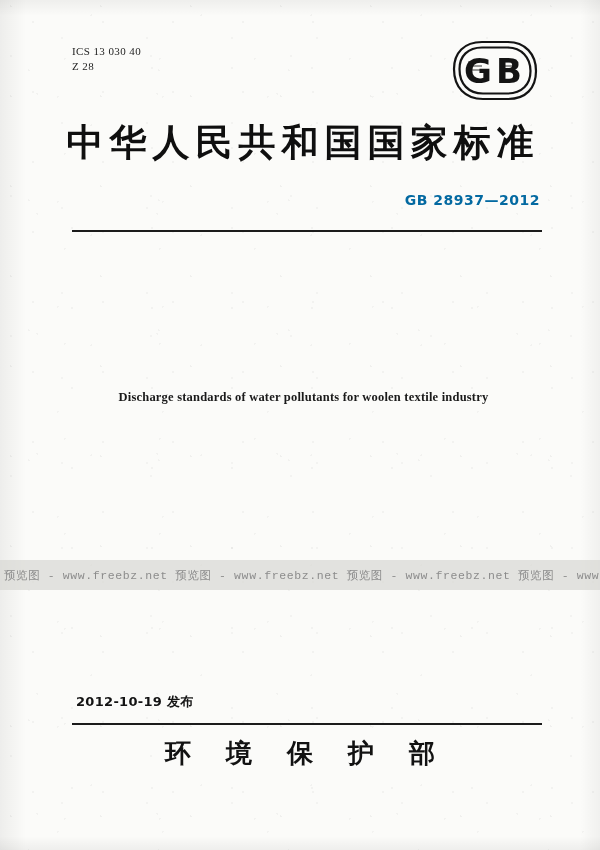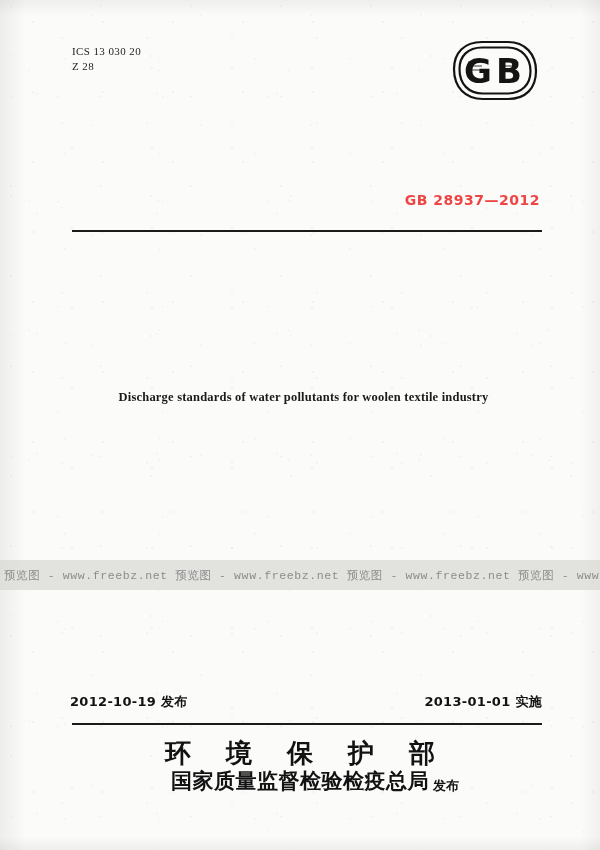--- a/index.html
+++ b/index.html
@@ -106,21 +106,21 @@
 
   
   .std-number {
     position: absolute;
     right: 60px;
     top: 192px;
     font-family: "DejaVu Sans", sans-serif;
     font-weight: bold;
     font-size: 14px;
     letter-spacing: 0.5px;
-    color: #ef4444;
+    color: #0369a1;
   }
 
   
   .rule-top {
     position: absolute;
     left: 72px;
     right: 58px;
     top: 230px;
     height: 2px;
     background: #1b1b1b;
@@ -172,21 +172,21 @@
     font-family: "Liberation Mono", monospace;
     font-size: 11.5px;
     color: #8c8c8c;
     letter-spacing: 0.6px;
     padding-left: 4px;
   }
 
   
   .dates-row {
     position: absolute;
-    left: 70px;
+    left: 76px;
     right: 58px;
     top: 693px;
     height: 18px;
   }
   .date-issue {
     position: absolute;
     left: 0;
     top: 0;
     font-family: "DejaVu Sans", sans-serif;
     font-weight: bold;
@@ -263,60 +263,56 @@
 
 <div class="page">
 
   <div class="grain"></div>
   <div class="edge-shade-top"></div>
   <div class="edge-shade-left"></div>
   <div class="edge-shade-right"></div>
   <div class="edge-shade-bottom"></div>
 
   <div class="ics-block">
-    <div>ICS 13 030 20</div>
+    <div>ICS 13 030 40</div>
     <div>Z 28</div>
   </div>
 
   <div class="gb-logo">
     <svg viewBox="0 0 96 70" width="96" height="70" aria-hidden="true">
       <g fill="none" stroke="#141414" stroke-width="2.2">
         <path d="M36 6 C18 6 8 17 8 33 C8 51 19 63 37 63 L62 63 C80 63 90 52 90 35 C90 18 79 6 62 6 Z"></path>
         <path d="M36 11.5 C22 11.5 13.5 20 13.5 33 C13.5 48 22.5 57.5 37 57.5 L61 57.5 C76 57.5 84.5 48.5 84.5 35 C84.5 21.5 75.5 11.5 61.5 11.5 Z"></path>
       </g>
       <g fill="#141414" font-family="DejaVu Sans, sans-serif" font-weight="bold" font-size="34">
         <text x="18" y="47">G</text>
         <text x="50" y="47">B</text>
       </g>
       <g fill="none" stroke="#141414" stroke-width="1.1" opacity="0.85">
         <path d="M22 26 L36 26 M22 30 L36 30 M22 34 L36 34"></path>
         <path d="M54 26 L68 26 M54 30 L68 30 M54 34 L68 34"></path>
       </g>
     </svg>
   </div>
 
+  <div class="main-title">中华人民共和国国家标准</div>
 
   <div class="std-number">GB 28937—2012</div>
 
   <div class="rule-top"></div>
 
   <div class="doc-title-en">Discharge standards of water pollutants for woolen textile industry</div>
 
   <div class="watermark-band">
     <div class="watermark-text">预览图 - www.freebz.net  预览图 - www.freebz.net  预览图 - www.freebz.net  预览图 - www.freebz.net</div>
   </div>
 
   <div class="dates-row">
     <div class="date-issue">2012-10-19 发布</div>
-    <div class="date-effective">2013-01-01 实施</div>
   </div>
 
   <div class="rule-bottom"></div>
 
   <div class="issuer-block">
     <div class="issuer-line1">环 境 保 护 部</div>
-    <div class="issuer-line2-wrap">
-      <span class="issuer-line2">国家质量监督检验检疫总局</span>
-      <span class="issuer-publish">发布</span>
-    </div>
   </div>
 
 </div>
 
 </body></html>

